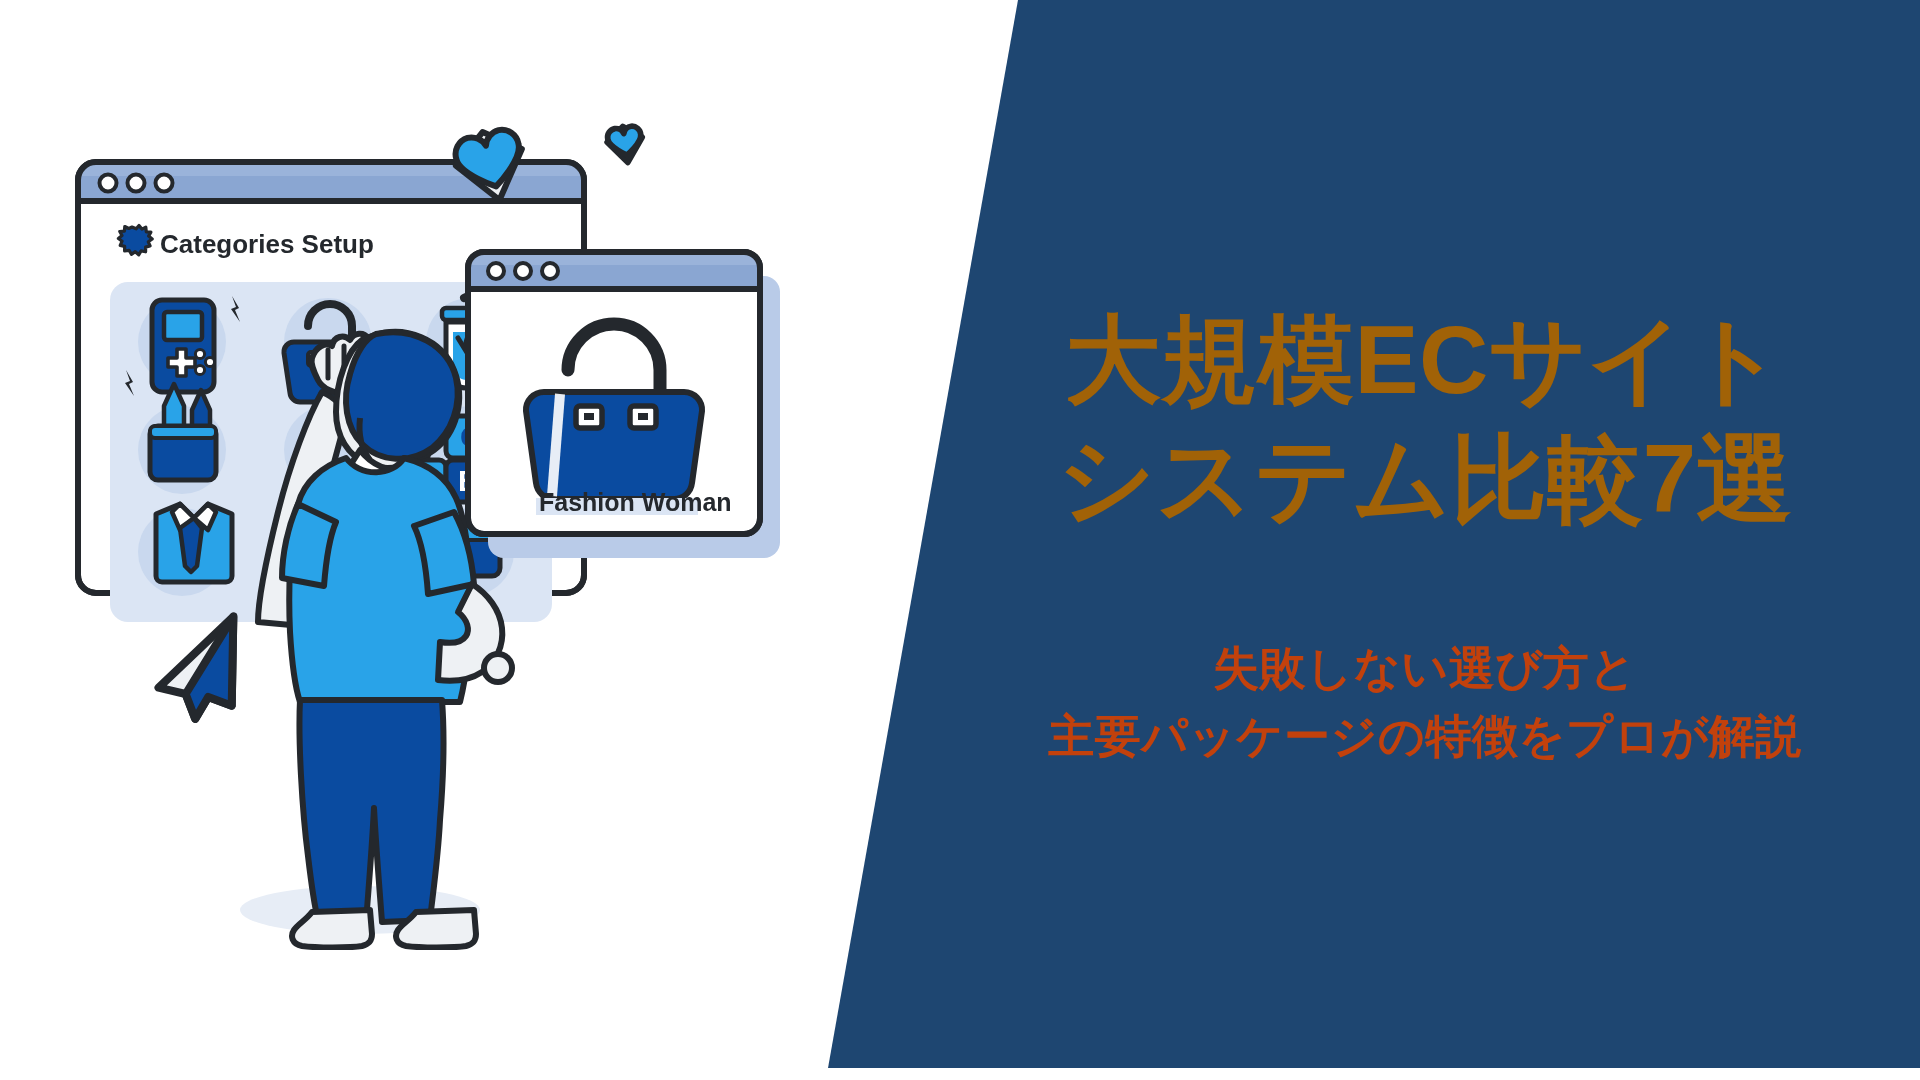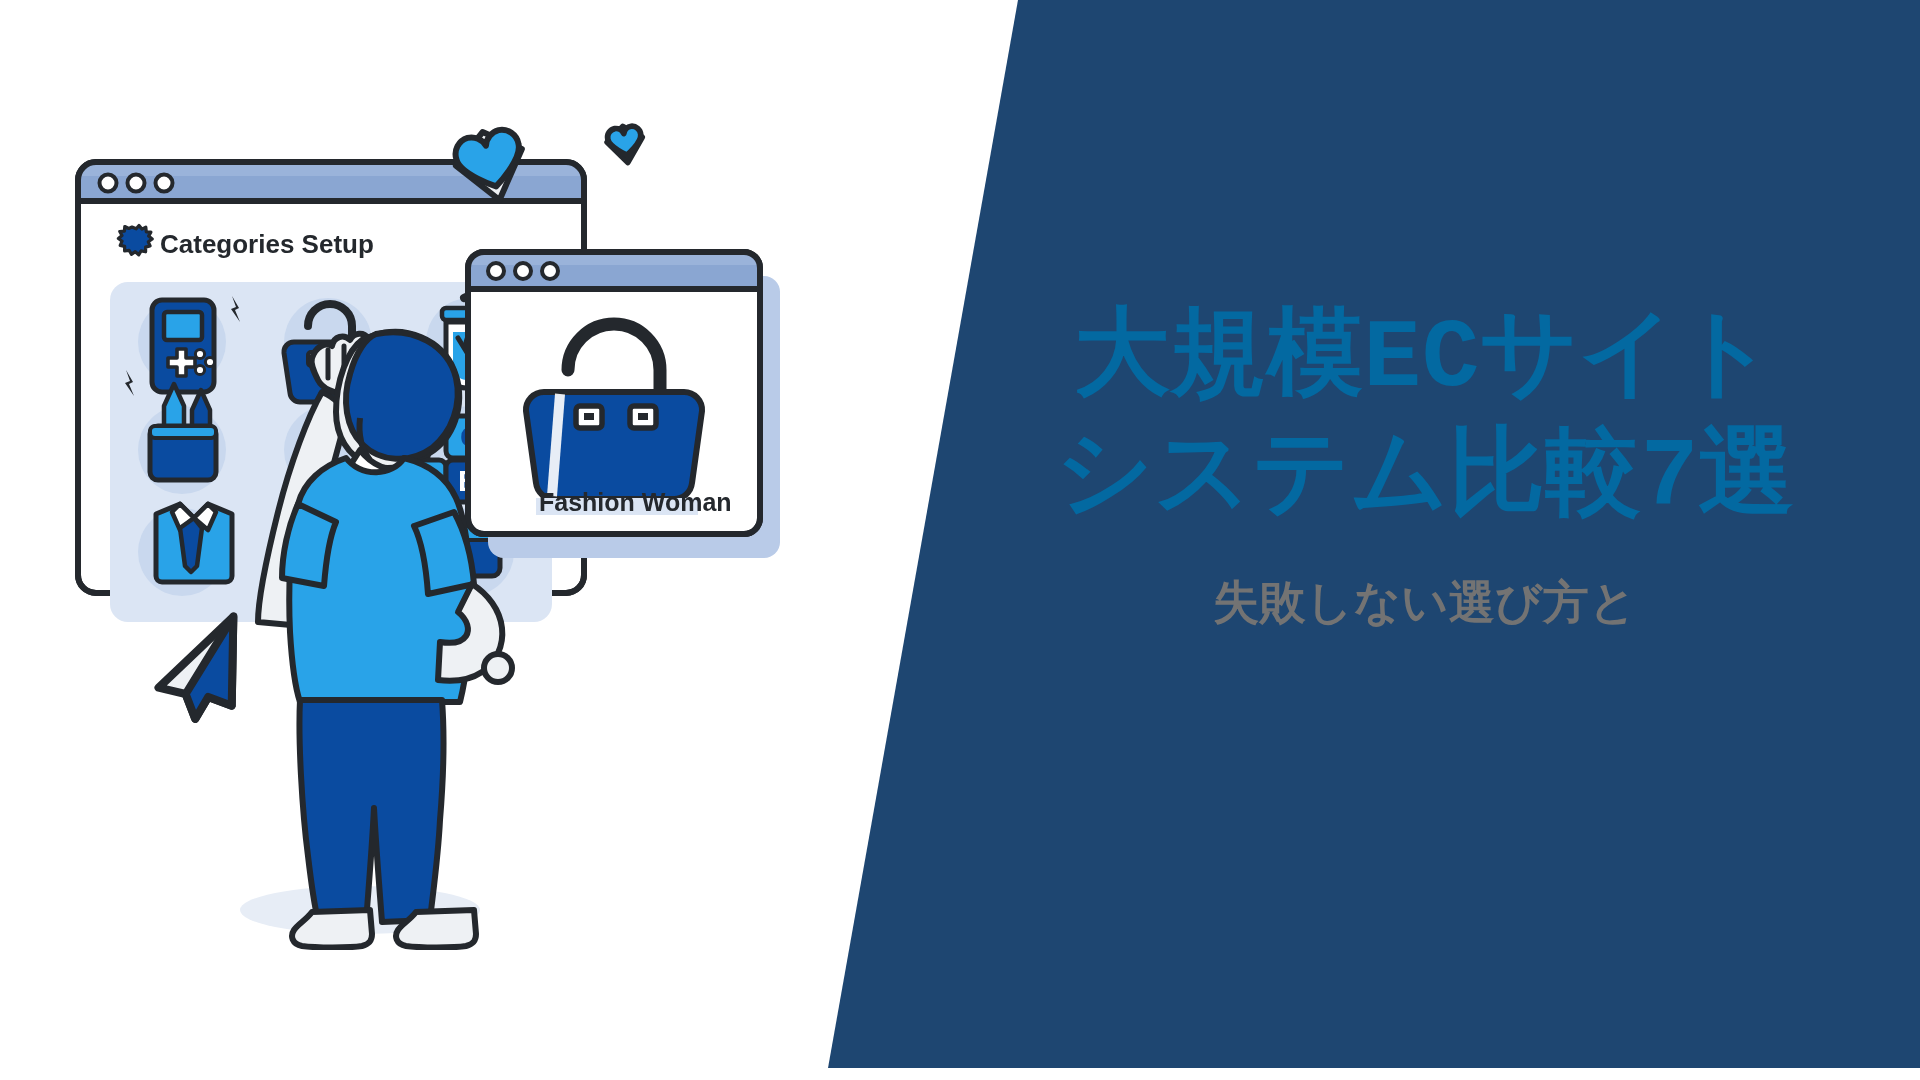--- a/index.html
+++ b/index.html
@@ -20,32 +20,31 @@
     z-index:1;
   }
 
   
   .right-col{
     position:absolute; z-index:5;
     left:975px; top:300px; width:900px;
     text-align:center;
   }
   .headline{
-    color:#0369a1;
+    color:#a16207;
     font-weight:700;
     font-size:96px;
     line-height:1.24;
     letter-spacing:0.5px;
     white-space:nowrap;
-    font-family:Liberation Mono, monospace;
   }
   .headline .l2{ letter-spacing:0px; }
   .sub-block{
-    margin-top:30px;
-    color:#737373;
+    margin-top:96px;
+    color:#c2410c;
     font-weight:700;
     font-size:46px;
     line-height:1.48;
     letter-spacing:0.5px;
     white-space:nowrap;
   }
 
   
   .illus{ position:absolute; left:60px; top:120px; width:820px; height:830px; z-index:4; }
   .illus svg{ display:block; width:100%; height:100%; }
@@ -260,16 +259,17 @@
     </svg>
   </div>
 
   <div class="right-col">
     <div class="headline">
       <div class="l1">大規模ECサイト</div>
       <div class="l2">システム比較7選</div>
     </div>
     <div class="sub-block">
       <div>失敗しない選び方と</div>
+      <div>主要パッケージの特徴をプロが解説</div>
     </div>
   </div>
 
 </div>
 
 </body></html>

